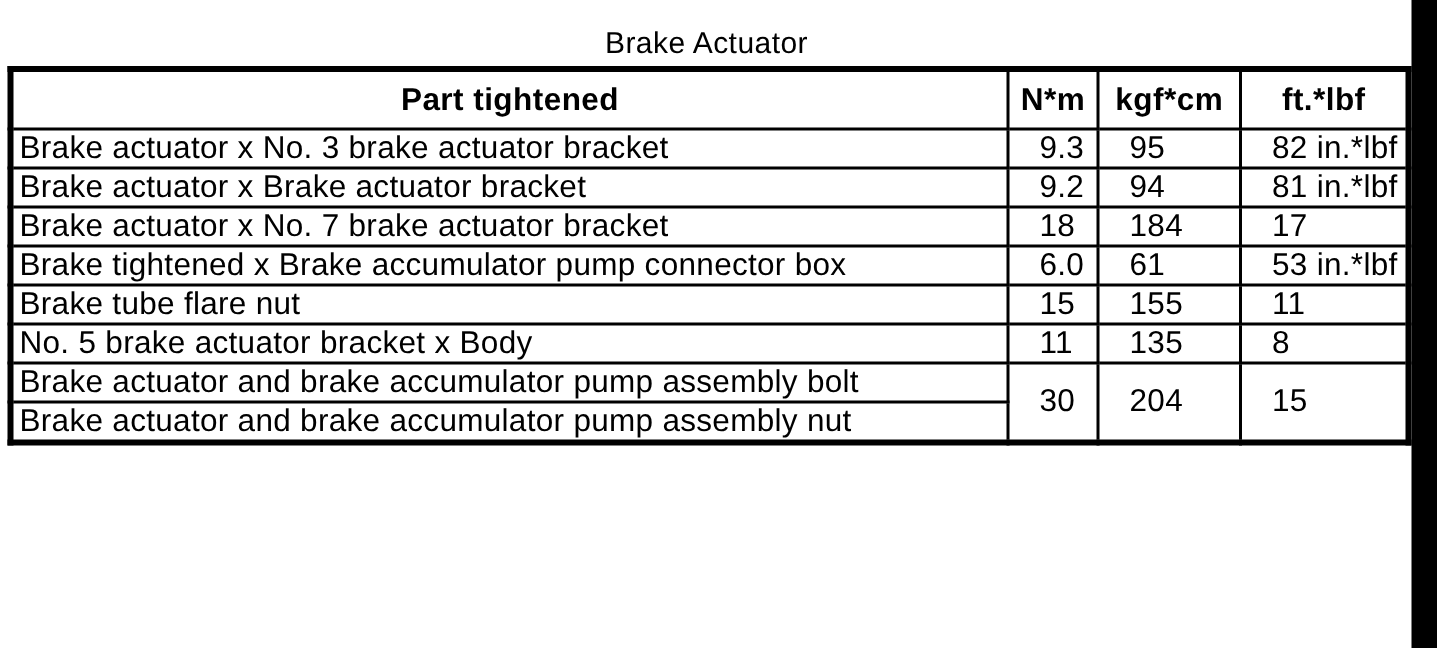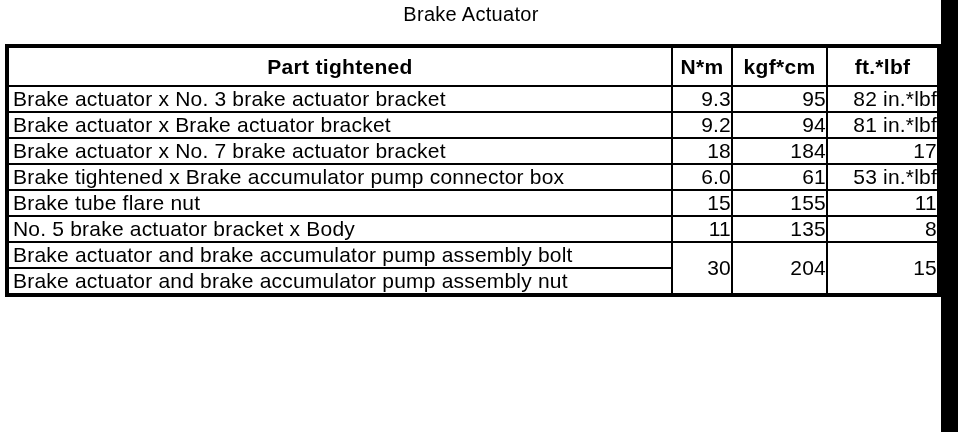--- a/index.html
+++ b/index.html
@@ -7,21 +7,21 @@
     width: 960px; height: 432px;
     background: #ffffff;
     overflow: hidden;
     font-family: "Liberation Sans", sans-serif;
     color: #000000;
   }
   .page { position: relative; width: 960px; height: 432px; background: #ffffff; }
 
   .doc-title {
     position: absolute;
-    left: 5px; top: 3px; width: 932px;
+    left: 5px; top: 18px; width: 932px;
     text-align: center;
     font-size: 20px;
     font-weight: 400;
     letter-spacing: 0.3px;
     color: #000000;
   }
 
   table.torque {
     position: absolute;
     left: 5px; top: 44px;
@@ -47,21 +47,21 @@
     height: 24px;
     font-size: 21px;
     font-weight: 400;
     text-align: left;
     vertical-align: middle;
     padding-left: 4px;
     letter-spacing: 0.2px;
     white-space: nowrap;
     overflow: hidden;
   }
-  table.torque td.val { padding-left: 20px; text-align: right; }
+  table.torque td.val { padding-left: 20px; }
 
   .scan-edge-right {
     position: absolute;
     left: 941px; top: 0; width: 17px; height: 432px;
     background: #000000;
   }
 </style>
 </head>
 <body>
 

